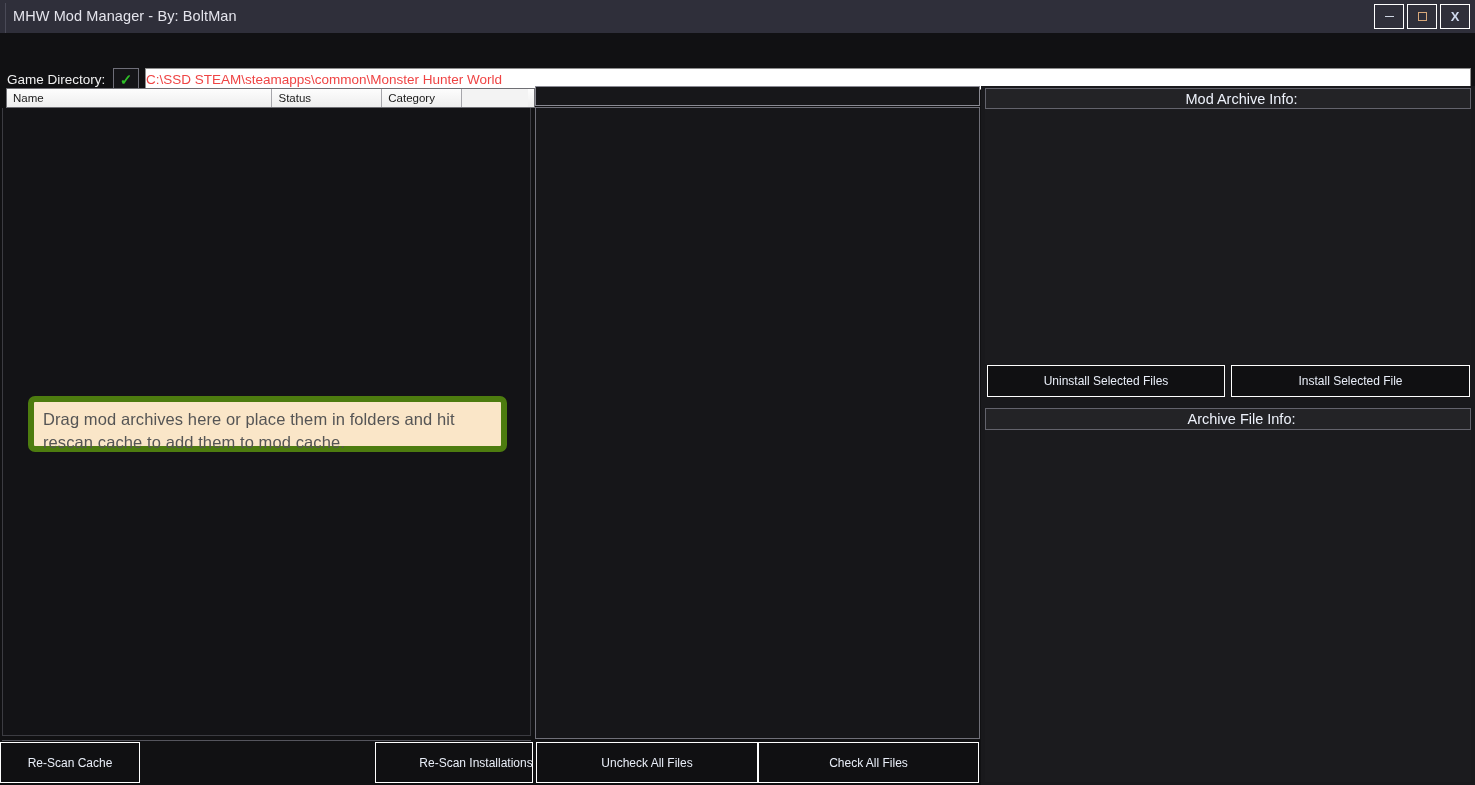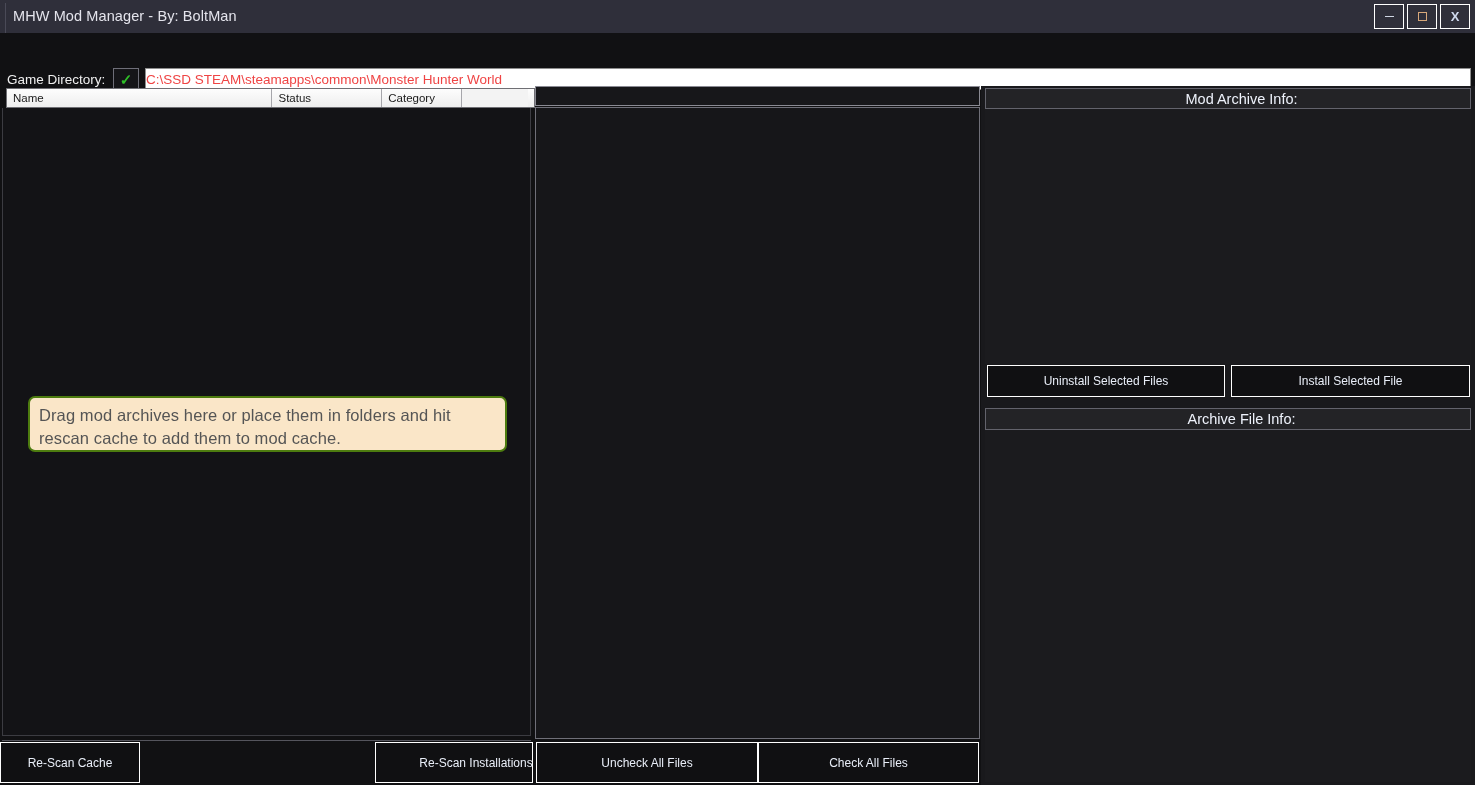--- a/index.html
+++ b/index.html
@@ -196,21 +196,21 @@
     border: 1px solid #3c3c42;
     border-top: none;
     box-sizing: border-box;
   }
 
   .dragbox {
     position: absolute;
     left: 28px; top: 396px;
     width: 479px; height: 56px;
     background: #fae6c8;
-    border: 2px solid #4d7c0f;
+    border: 6px solid #4d7c0f;
     border-radius: 7px;
     box-sizing: border-box;
     padding: 6px 8px 0 9px;
     color: #555555;
     font-size: 16.5px;
     line-height: 23px;
     letter-spacing: 0.1px;
   }
 
   

